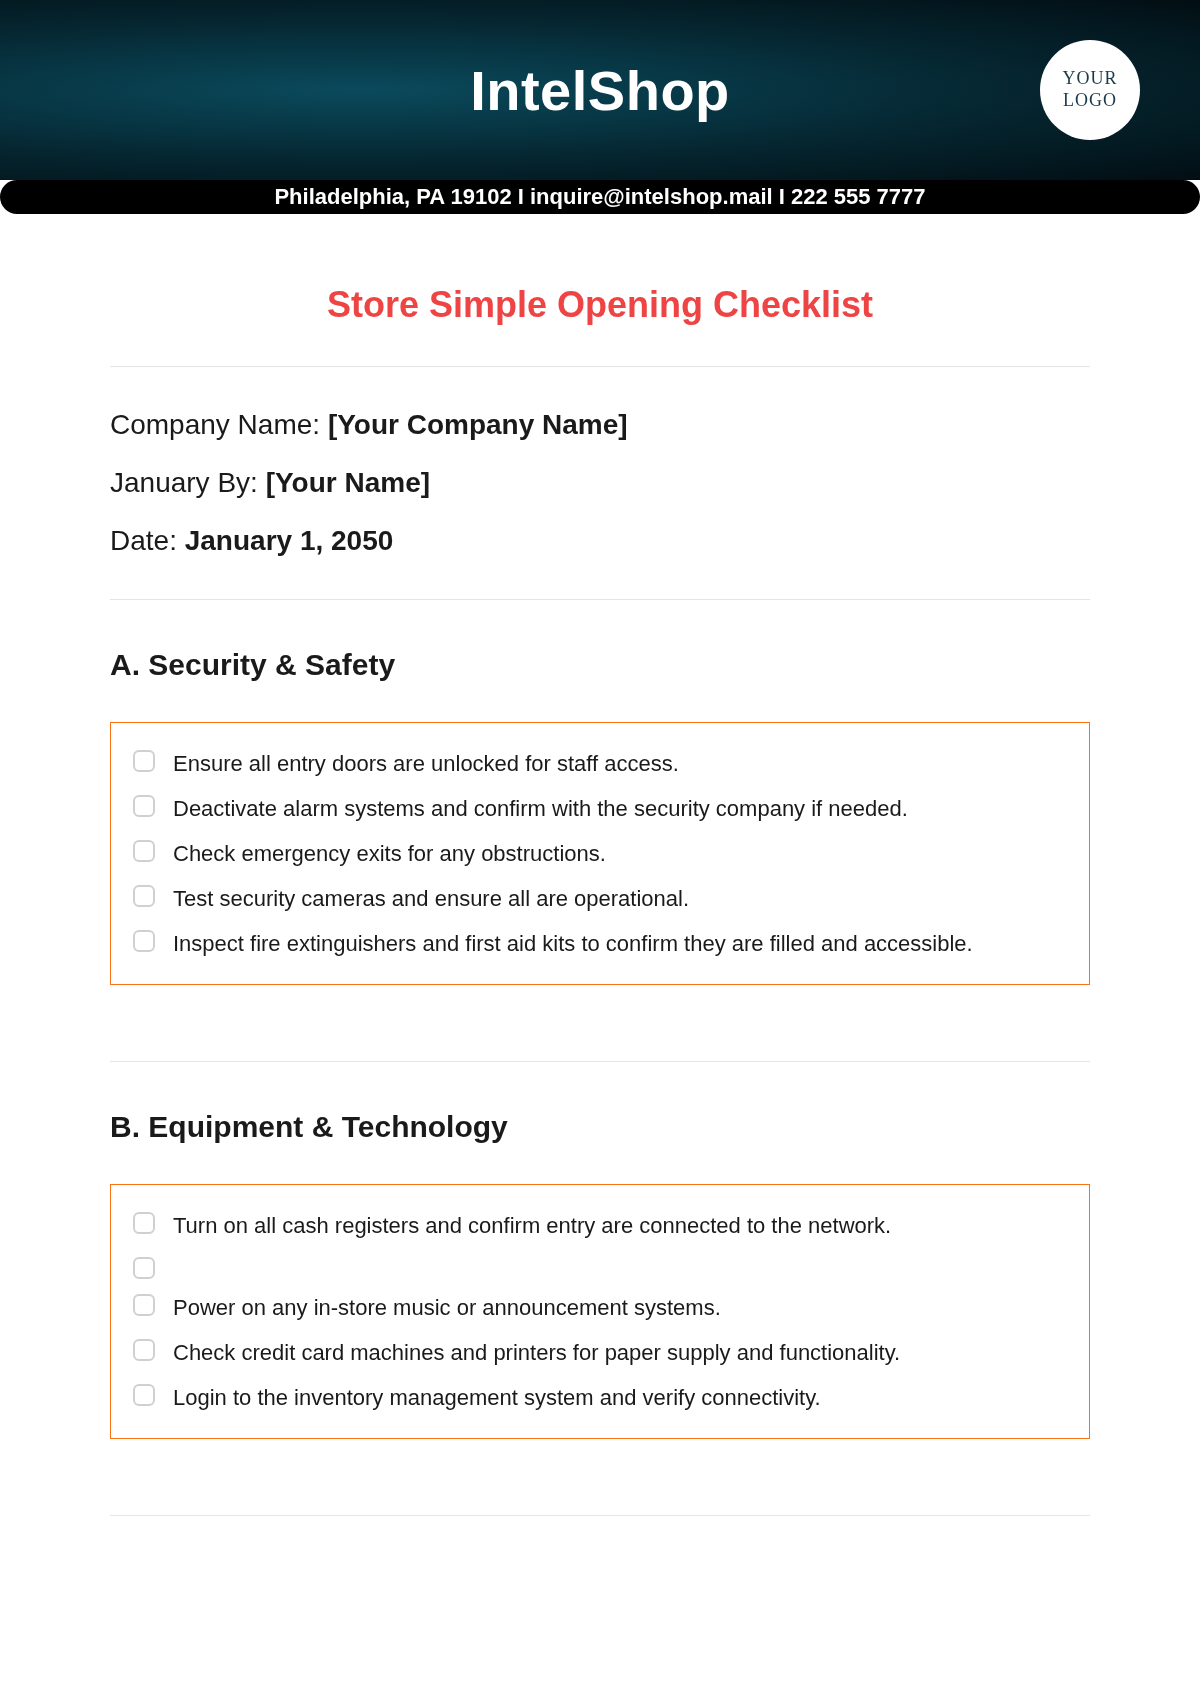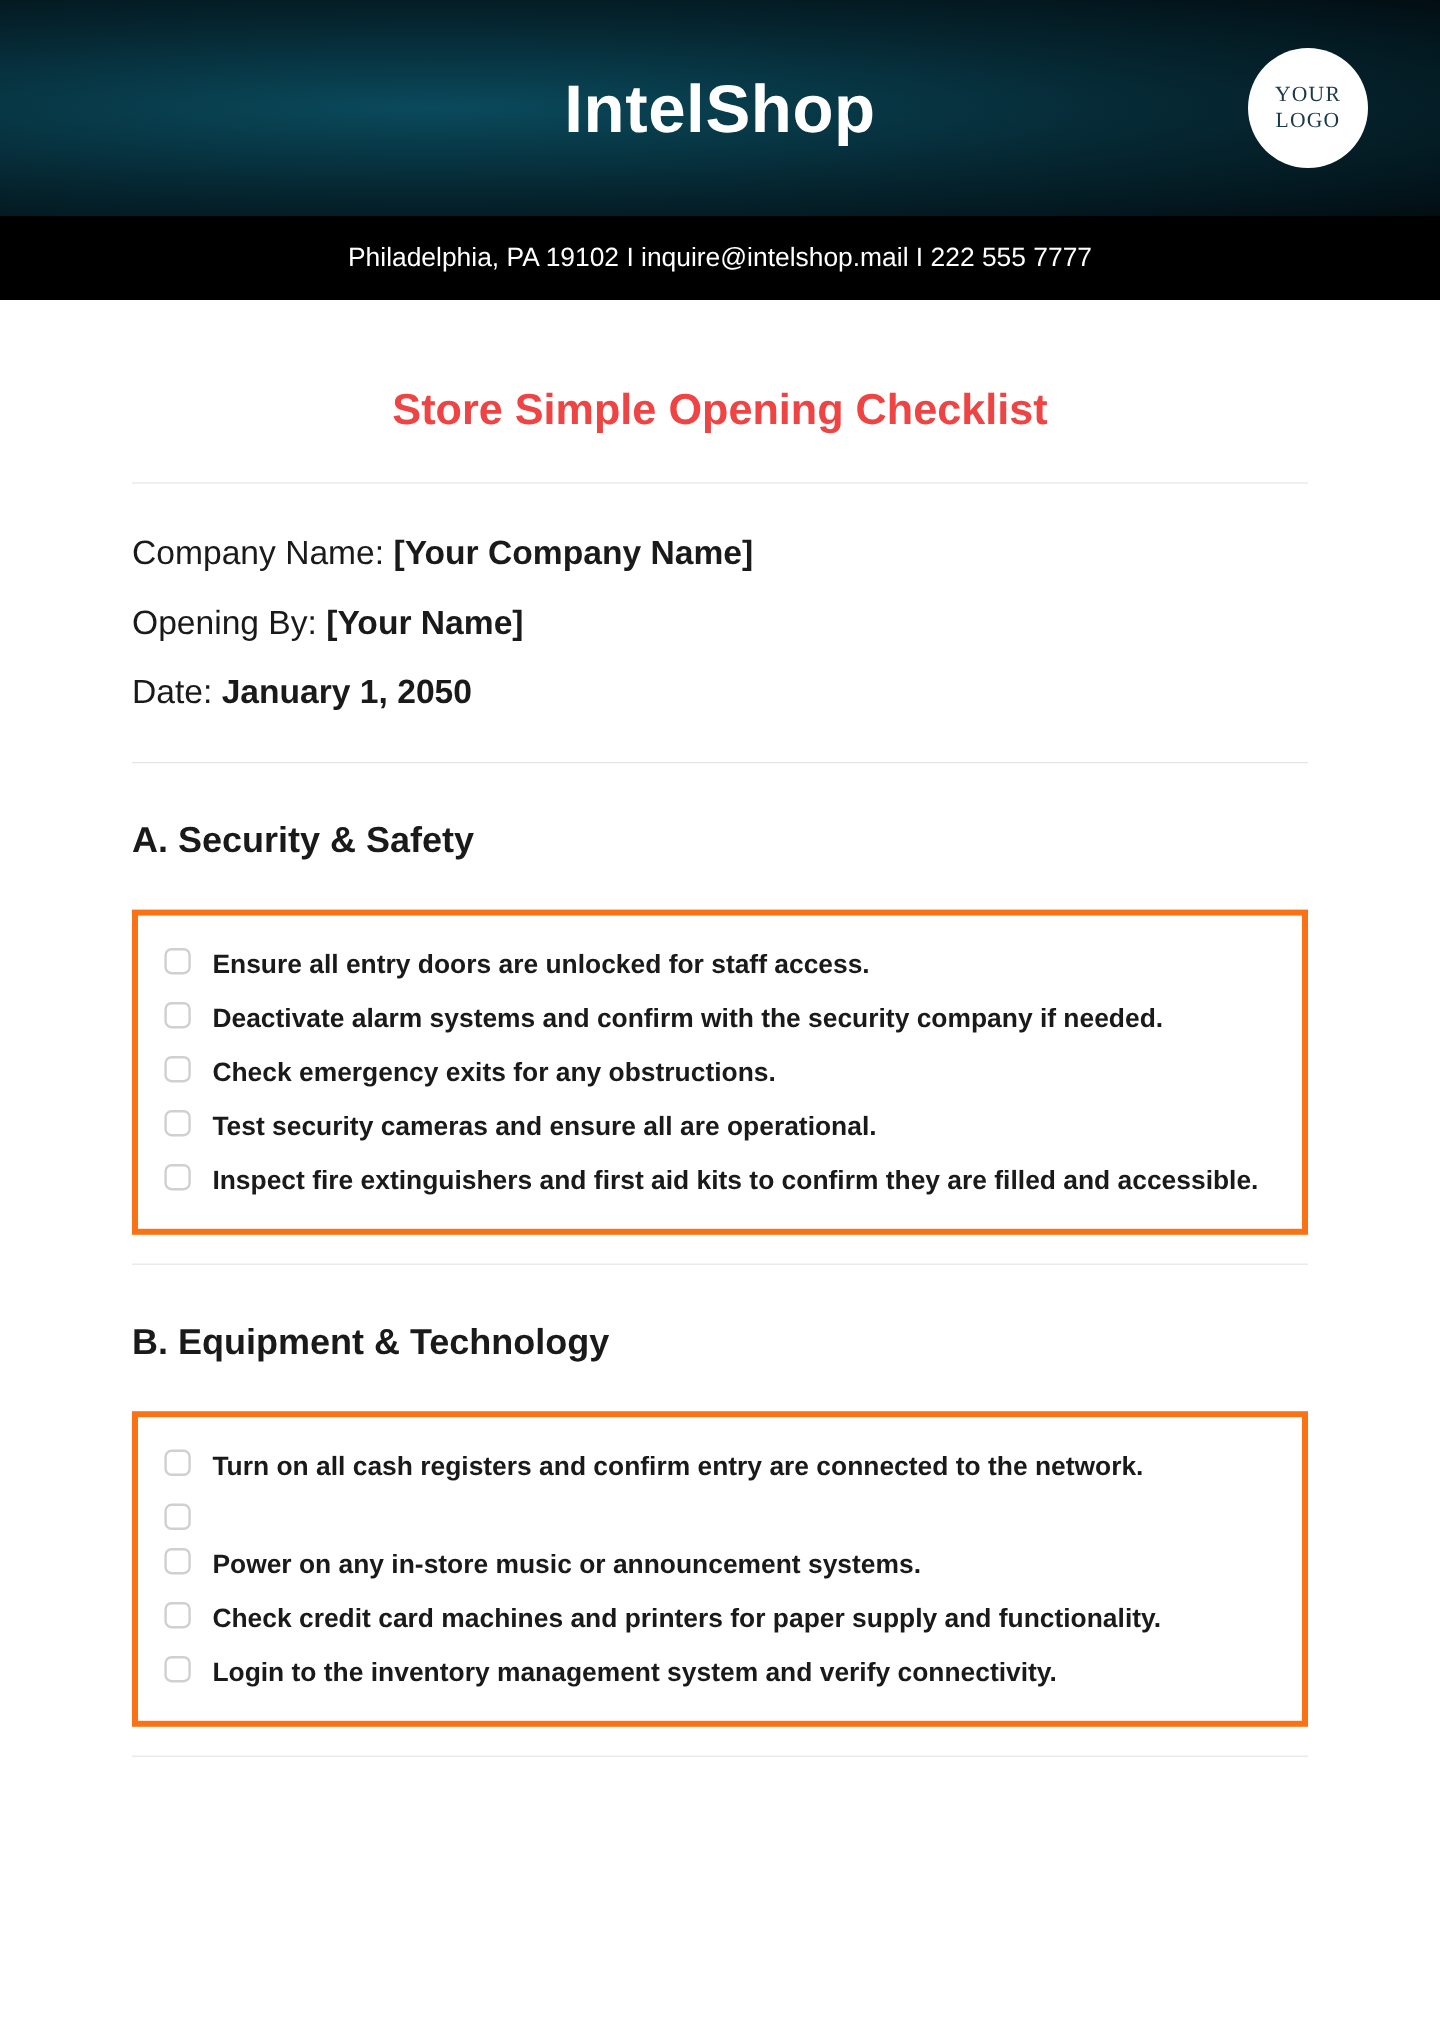--- a/index.html
+++ b/index.html
@@ -39,23 +39,24 @@
       font-family: Georgia, serif;
       font-size: 18px;
       line-height: 1.2;
       color: #1a3a4a;
       letter-spacing: 1px;
     }
     .contact-bar {
       background: #000;
       color: #fff;
       text-align: center;
-      padding: 22px 0;
+      padding: 4px 0;
       font-size: 22px;
-      font-weight: 400;
+      font-weight: 700;
+      border-radius: 18px;
     }
     .content {
       padding: 70px 110px 60px 110px;
     }
     .doc-title {
       text-align: center;
       font-size: 36px;
       font-weight: 800;
       color: #ef4444;
       margin-bottom: 40px;
@@ -78,24 +79,23 @@
     .section {
       padding-top: 48px;
     }
     .section-title {
       font-size: 30px;
       font-weight: 800;
       color: #1a1a1a;
       margin-bottom: 40px;
     }
     .checklist-box {
-      border: 5px solid #f97316;
+      border: 1px solid #f97316;
       padding: 18px 22px 18px 22px;
-      margin-bottom: 24px;
-      font-weight: bold;
+      margin-bottom: 76px;
     }
     .check-row {
       display: flex;
       align-items: flex-start;
       gap: 18px;
       padding: 6px 0;
     }
     .check-box {
       width: 22px;
       height: 22px;
@@ -123,21 +123,21 @@
 
 <div class="content">
   <h1 class="doc-title">Store Simple Opening Checklist</h1>
   <hr class="divider">
 
   <div class="meta-block">
     <div class="meta-row">
       <span>Company Name: </span><span class="bold">[Your Company Name]</span>
     </div>
     <div class="meta-row">
-      <span>Opening By: </span><span class="bold">[Your Name]</span>
+      <span>January By: </span><span class="bold">[Your Name]</span>
     </div>
     <div class="meta-row">
       <span>Date: </span><span class="bold">January 1, 2050</span>
     </div>
   </div>
 
   <hr class="divider">
 
   <div class="section">
     <h2 class="section-title">A. Security &amp; Safety</h2>

